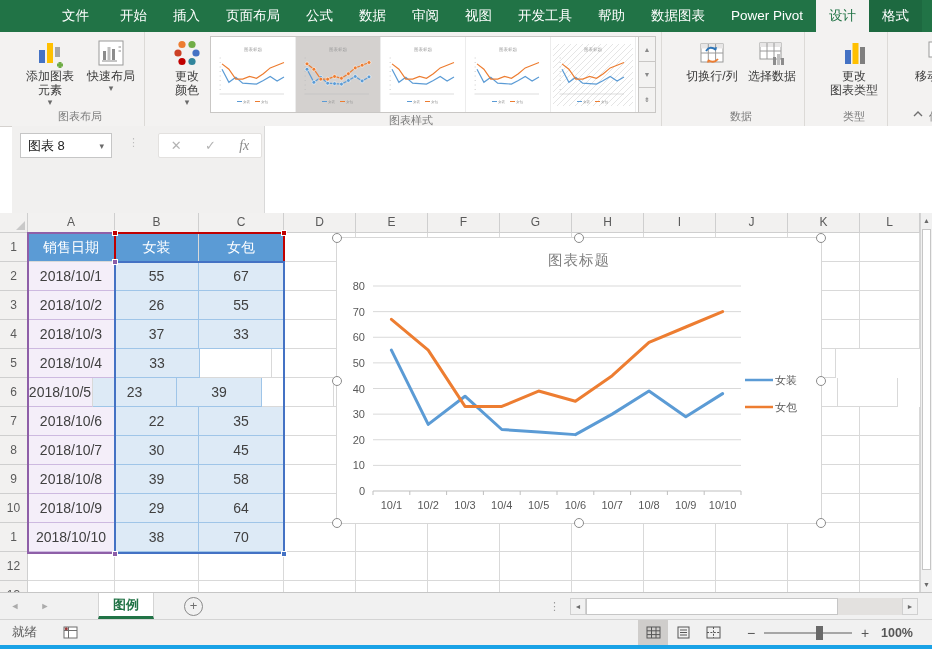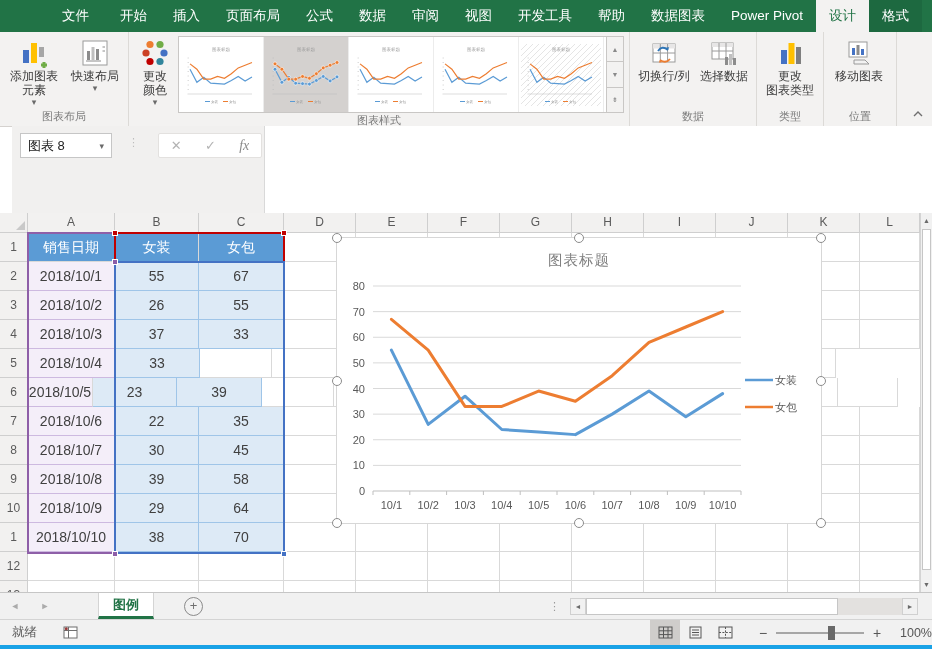--- a/index.html
+++ b/index.html
@@ -8,21 +8,21 @@
   
   .menubar{position:absolute;top:0;left:0;right:0;height:32px;background:#217346;display:flex;align-items:stretch;color:#fff;}
   .mtabs{display:flex;}
   .mtab{padding:0 13px;line-height:32px;font-size:13.5px;white-space:nowrap;cursor:default;display:flex;align-items:center;gap:5px;}
   .mtab.file{padding:0 18px;margin-left:44px;}
   .mtab.active{background:#f3f2f1;color:#217346;}
   .mtab.contextual{background:#1d6940;}
   .micon{display:inline-flex;align-items:center;}
   
   .ribbon{position:absolute;top:32px;left:0;right:0;height:94px;background:#f3f2f1;border-bottom:1px solid #d5d2cf;display:flex;}
-  .rgroup{display:flex;flex-direction:column;border-right:1px solid #dcdad7;flex-shrink:0;}
+  .rgroup{display:flex;flex-direction:column;border-right:1px solid #dcdad7;flex-shrink:0;padding-left:16px;}
   .rg-body{flex:1;display:flex;align-items:flex-start;padding:3px 3px 0 3px;}
   .rg-label{height:17px;font-size:11px;color:#7a7a7a;text-align:center;line-height:14px;}
   .bigbtn{display:flex;flex-direction:column;align-items:center;padding-top:2px;font-size:12px;color:#3b3b3b;text-align:center;cursor:default;}
   .bb-icon{height:32px;display:flex;align-items:center;justify-content:center;}
   .bb-label{white-space:pre-line;line-height:14px;}
   .caret{font-size:9px;color:#6a6a6a;line-height:10px;}
   .gallery{width:446px;height:77px;background:#fff;border:1px solid #c9c7c5;box-sizing:border-box;display:flex;margin-top:1px;}
   .thumbs{display:flex;flex:1;}
   .thumb{width:85px;height:75px;box-sizing:border-box;border-right:1px solid #ececec;display:flex;align-items:center;justify-content:center;background:#fff;}
   .thumb.sel{background:#d4d1cf;}
@@ -81,21 +81,21 @@
   .statusbar{position:absolute;top:619px;left:0;right:0;height:26px;background:#f1f1f1;border-top:1px solid #d4d4d4;display:flex;align-items:center;font-size:12.5px;color:#565656;box-sizing:border-box;}
   .sb-mode{margin-left:12px;}
   .sb-macro{margin-left:26px;display:flex;align-items:center;}
   .viewbtns{margin-left:auto;display:flex;}
   .vb{width:30px;height:25px;display:flex;align-items:center;justify-content:center;}
   .vb.active{background:#cfcdcb;}
   .zoomctl{display:flex;align-items:center;margin-left:14px;}
   .zi{width:18px;text-align:center;color:#565656;font-size:14px;}
   .ztrack{width:88px;height:2px;background:#a6a6a6;position:relative;margin:0 4px;}
   .zthumb{position:absolute;left:52px;top:-6px;width:7px;height:14px;background:#696969;}
-  .zlabel{width:46px;text-align:right;margin-right:0;}
+  .zlabel{width:46px;text-align:center;margin-right:12px;font-weight:bold;}
   .bluestrip{position:absolute;left:0;right:0;bottom:0;height:4px;background:#19a2e6;}
 </style>
 </head>
 <body>
 
 <div class="app">
 
   <div class="menubar">
     <div class="mtabs">
         <div class="mtab file">文件</div>

